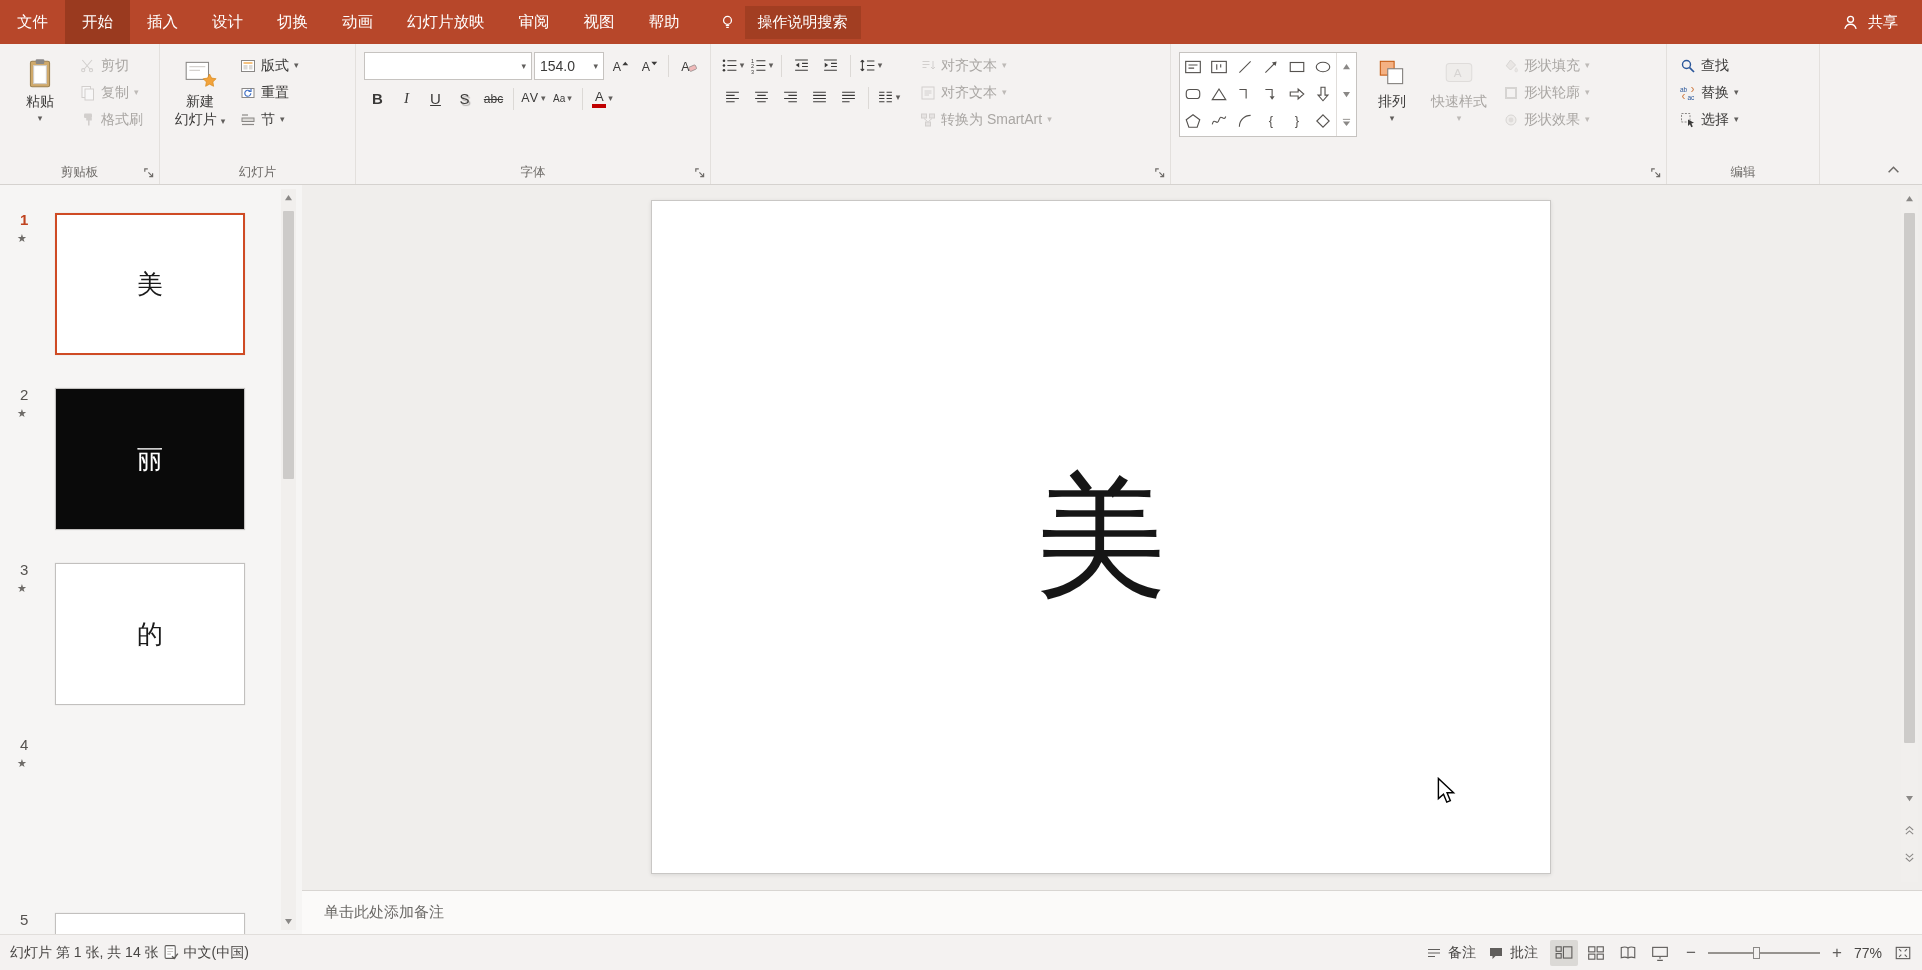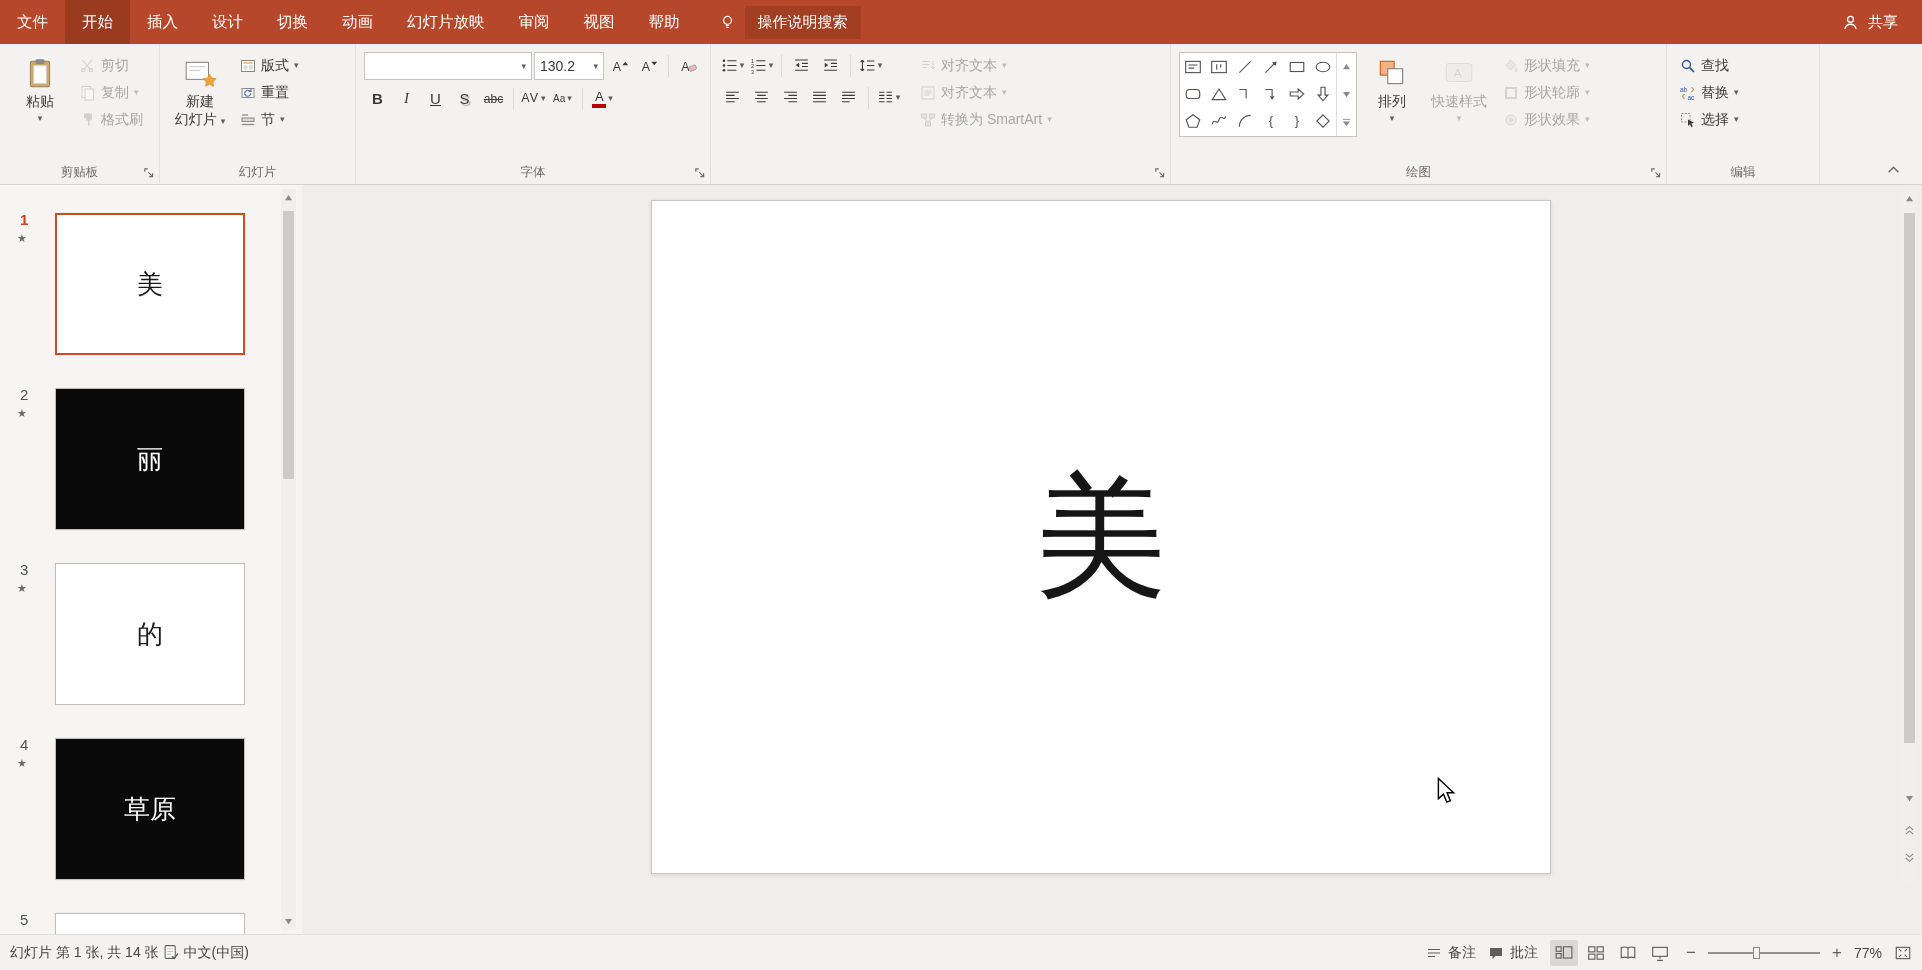--- a/index.html
+++ b/index.html
@@ -256,21 +256,21 @@
   </div>
 
   <div class="group" style="width:355px">
     <div class="rows" style="padding-top:2px">
       <div class="row">
         <div class="combo" style="width:168px">
           <span></span>
           <span class="caret">▾</span>
         </div>
         <div class="combo" style="width:70px">
-          <span>130.2</span>
+          <span>154.0</span>
           <span class="caret">▾</span>
         </div>
         <div class="iconbtn">
           <svg width="18" height="18" viewBox="0 0 16 16">
               <text x="1.5" y="12.5" font-size="11" fill="#3b3a39">A</text>
               <path d="M12.7 4.2l2.6 3.2h-5.2z" fill="#3b3a39"></path>
             </svg>
         </div>
         <div class="iconbtn">
           <svg width="18" height="18" viewBox="0 0 16 16">
@@ -612,21 +612,20 @@
         <span>
           <svg width="16" height="16" viewBox="0 0 16 16">
               <circle cx="8" cy="8" r="5" fill="#e9e7e5" stroke="#b3b0ad"></circle>
               <circle cx="8" cy="8" r="2.4" fill="#c6c3c0"></circle>
             </svg>
         </span>
         <span>形状效果</span>
         <span class="caret">▾</span>
       </div>
     </div>
-    <span class="group-label">绘图</span>
     <span class="dlg">
       <svg width="12" height="12" viewBox="0 0 10 10">
           <path d="M1.5 4V1.5H4M4.5 4.5L8 8M8 5.2V8H5.2" fill="none" stroke="#6e6b68"></path>
         </svg>
     </span>
   </div>
 
   <div class="group" style="width:153px">
     <div class="vcol" style="padding-top:2px">
       <div class="smallbtn">
@@ -693,23 +692,20 @@
     <div class="snum">3</div>
     <div class="star">★</div>
     <div class="thumb" style="background: rgb(255, 255, 255); color: rgb(26, 26, 26);">
         <span>的</span>
       </div>
   </div>
 
   <div class="thumbwrap" style="top:551px">
     <div class="snum">4</div>
     <div class="star">★</div>
-    <div class="thumb" style="background: rgb(10, 10, 10); color: rgb(255, 255, 255);">
-        <span>草原</span>
-      </div>
   </div>
 
   <div class="thumbwrap" style="top:726px">
     <div class="snum">5</div>
     <div class="star">★</div>
     <div class="thumb" style="background: rgb(255, 255, 255); color: rgb(26, 26, 26);">
         <span></span>
       </div>
   </div>
 
@@ -757,20 +753,23 @@
           <path d="M2 6l4-3.6L10 6M2 10.5L6 7l4 3.5" fill="none" stroke="#8a8886" stroke-width="1.2"></path>
         </svg>
       </div>
     <div class="vnav" style="bottom:12px">
         <svg width="11" height="12" viewBox="0 0 12 12">
           <path d="M2 6l4 3.6L10 6M2 1.5L6 5l4-3.5" fill="none" stroke="#8a8886" stroke-width="1.2"></path>
         </svg>
       </div>
   </div>
 
+  <div class="notesbar">
+    <span>单击此处添加备注</span>
+  </div>
 </div>
 
 <div class="statusbar">
   <span class="sb-item">
     <span>幻灯片 第 1 张, 共 14 张</span>
   </span>
   <span class="sb-item">
     <svg width="17" height="17" viewBox="0 0 16 16">
         <rect x="2" y="1.5" width="9.5" height="12" rx="1" fill="#fff" stroke="#605e5c"></rect>
         <path d="M4 4.5h5.5M4 7h5.5M4 9.5h3.5" stroke="#c6c3c0"></path>

